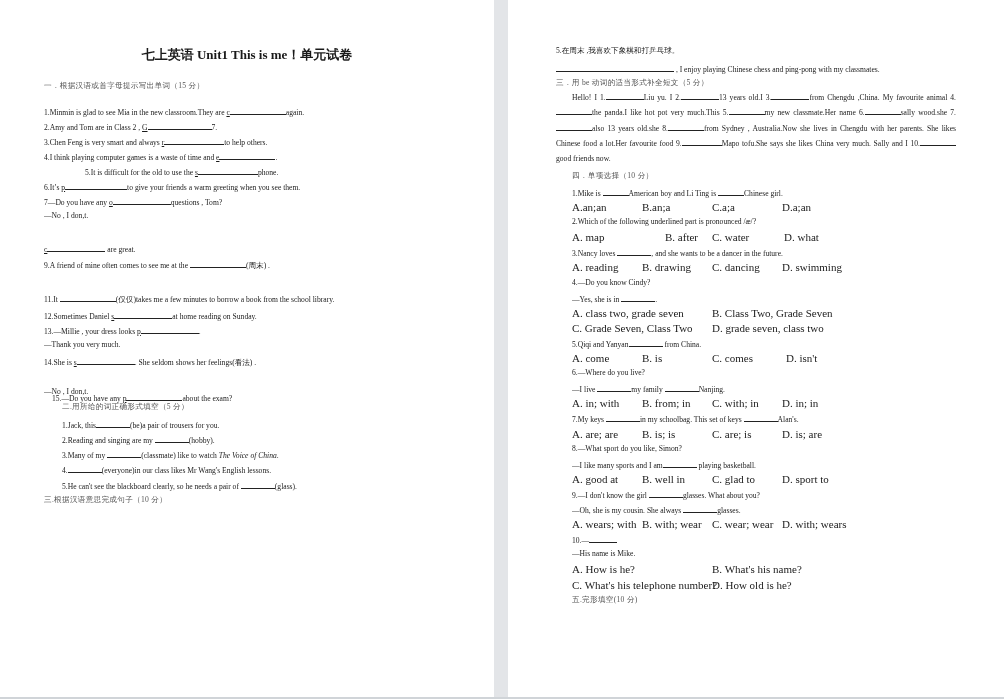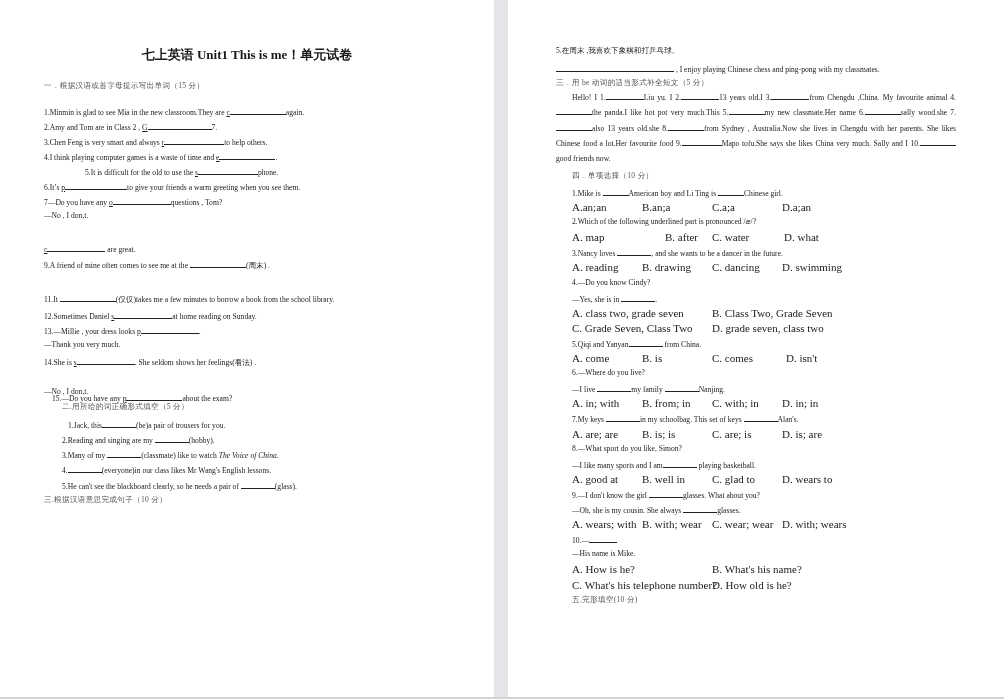--- a/index.html
+++ b/index.html
@@ -60,21 +60,21 @@
   <div class="line" style="left:44px;top:259px;"><span>9.A friend of mine often comes to see me at the </span><span class="blank" style="width:56px"></span><span>(周末) .</span></div>
   <div class="line" style="left:44px;top:293px;"><span>11.It </span><span class="blank" style="width:56px"></span><span>(仅仅)takes me a few minutes to borrow a book from the school library.</span></div>
   <div class="line" style="left:44px;top:310px;"><span>12.Sometimes Daniel </span><span class="ul">s</span><span class="blank" style="width:58px"></span><span>at home reading on Sunday.</span></div>
   <div class="line" style="left:44px;top:325px;"><span>13.—Millie , your dress looks </span><span class="ul">p</span><span class="blank" style="width:58px"></span><span>.</span></div>
   <div class="line" style="left:44px;top:340px;">—Thank you very much.</div>
   <div class="line" style="left:44px;top:356px;"><span>14.She is </span><span class="ul">s</span><span class="blank" style="width:58px"></span><span>. She seldom shows her feelings(看法) .</span></div>
   <div class="line" style="left:44px;top:392px;margin-left:8px;"><span>15.—Do you have any </span><span class="ul">p</span><span class="blank" style="width:56px"></span><span>about the exam?</span></div>
   <div class="line" style="left:44px;top:387px;">—No , I don,t.</div>
 
   <div class="line cn" style="left:62px;top:402px;">二.用所给的词正确形式填空（5 分）</div>
-  <div class="line" style="left:68px;top:419px;"><span>1.Jack, this</span><span class="blank" style="width:34px"></span><span>(be)a pair of trousers for you.</span></div>
+  <div class="line" style="left:62px;top:419px;"><span>1.Jack, this</span><span class="blank" style="width:34px"></span><span>(be)a pair of trousers for you.</span></div>
   <div class="line" style="left:62px;top:434px;"><span>2.Reading and singing are my </span><span class="blank" style="width:34px"></span><span>(hobby).</span></div>
   <div class="line" style="left:62px;top:449px;"><span>3.Many of my </span><span class="blank" style="width:34px"></span><span>(classmate) like to watch </span><span class="it">The Voice of China</span><span>.</span></div>
   <div class="line" style="left:62px;top:464px;"><span>4.</span><span class="blank" style="width:34px"></span><span>(everyone)in our class likes Mr Wang's English lessons.</span></div>
   <div class="line" style="left:62px;top:480px;"><span>5.He can't see the blackboard clearly, so he needs a pair of </span><span class="blank" style="width:34px"></span><span>(glass).</span></div>
 
   <div class="line cn" style="left:44px;top:495px;">三.根据汉语意思完成句子（10 分）</div>
 </div>
 
 <div class="page right">
   <div class="line" style="left:48px;top:46px;">5.在周末 ,我喜欢下象棋和打乒乓球。</div>
@@ -130,21 +130,21 @@
   <div class="opt" style="left:64px;top:429px;">A. are; are</div>
   <div class="opt" style="left:134px;top:429px;">B. is; is</div>
   <div class="opt" style="left:204px;top:429px;">C. are; is</div>
   <div class="opt" style="left:274px;top:429px;">D. is; are</div>
 
   <div class="line" style="left:64px;top:444px;">8.—What sport do you like, Simon?</div>
   <div class="line" style="left:64px;top:459px;"><span>—I like many sports and I am</span><span class="blank" style="width:34px"></span><span> playing basketball.</span></div>
   <div class="opt" style="left:64px;top:474px;">A. good at</div>
   <div class="opt" style="left:134px;top:474px;">B. well in</div>
   <div class="opt" style="left:204px;top:474px;">C. glad to</div>
-  <div class="opt" style="left:274px;top:474px;">D. wears to</div>
+  <div class="opt" style="left:274px;top:474px;">D. sport to</div>
 
   <div class="line" style="left:64px;top:489px;"><span>9.—I don't know the girl </span><span class="blank" style="width:34px"></span><span>glasses. What about you?</span></div>
   <div class="line" style="left:64px;top:504px;"><span>—Oh, she is my cousin. She always </span><span class="blank" style="width:34px"></span><span>glasses.</span></div>
   <div class="opt" style="left:64px;top:519px;">A. wears; with</div>
   <div class="opt" style="left:134px;top:519px;">B. with; wear</div>
   <div class="opt" style="left:204px;top:519px;">C. wear; wear</div>
   <div class="opt" style="left:274px;top:519px;">D. with; wears</div>
 
   <div class="line" style="left:64px;top:534px;"><span>10.—</span><span class="blank" style="width:28px"></span></div>
   <div class="line" style="left:64px;top:549px;">—His name is Mike.</div>

